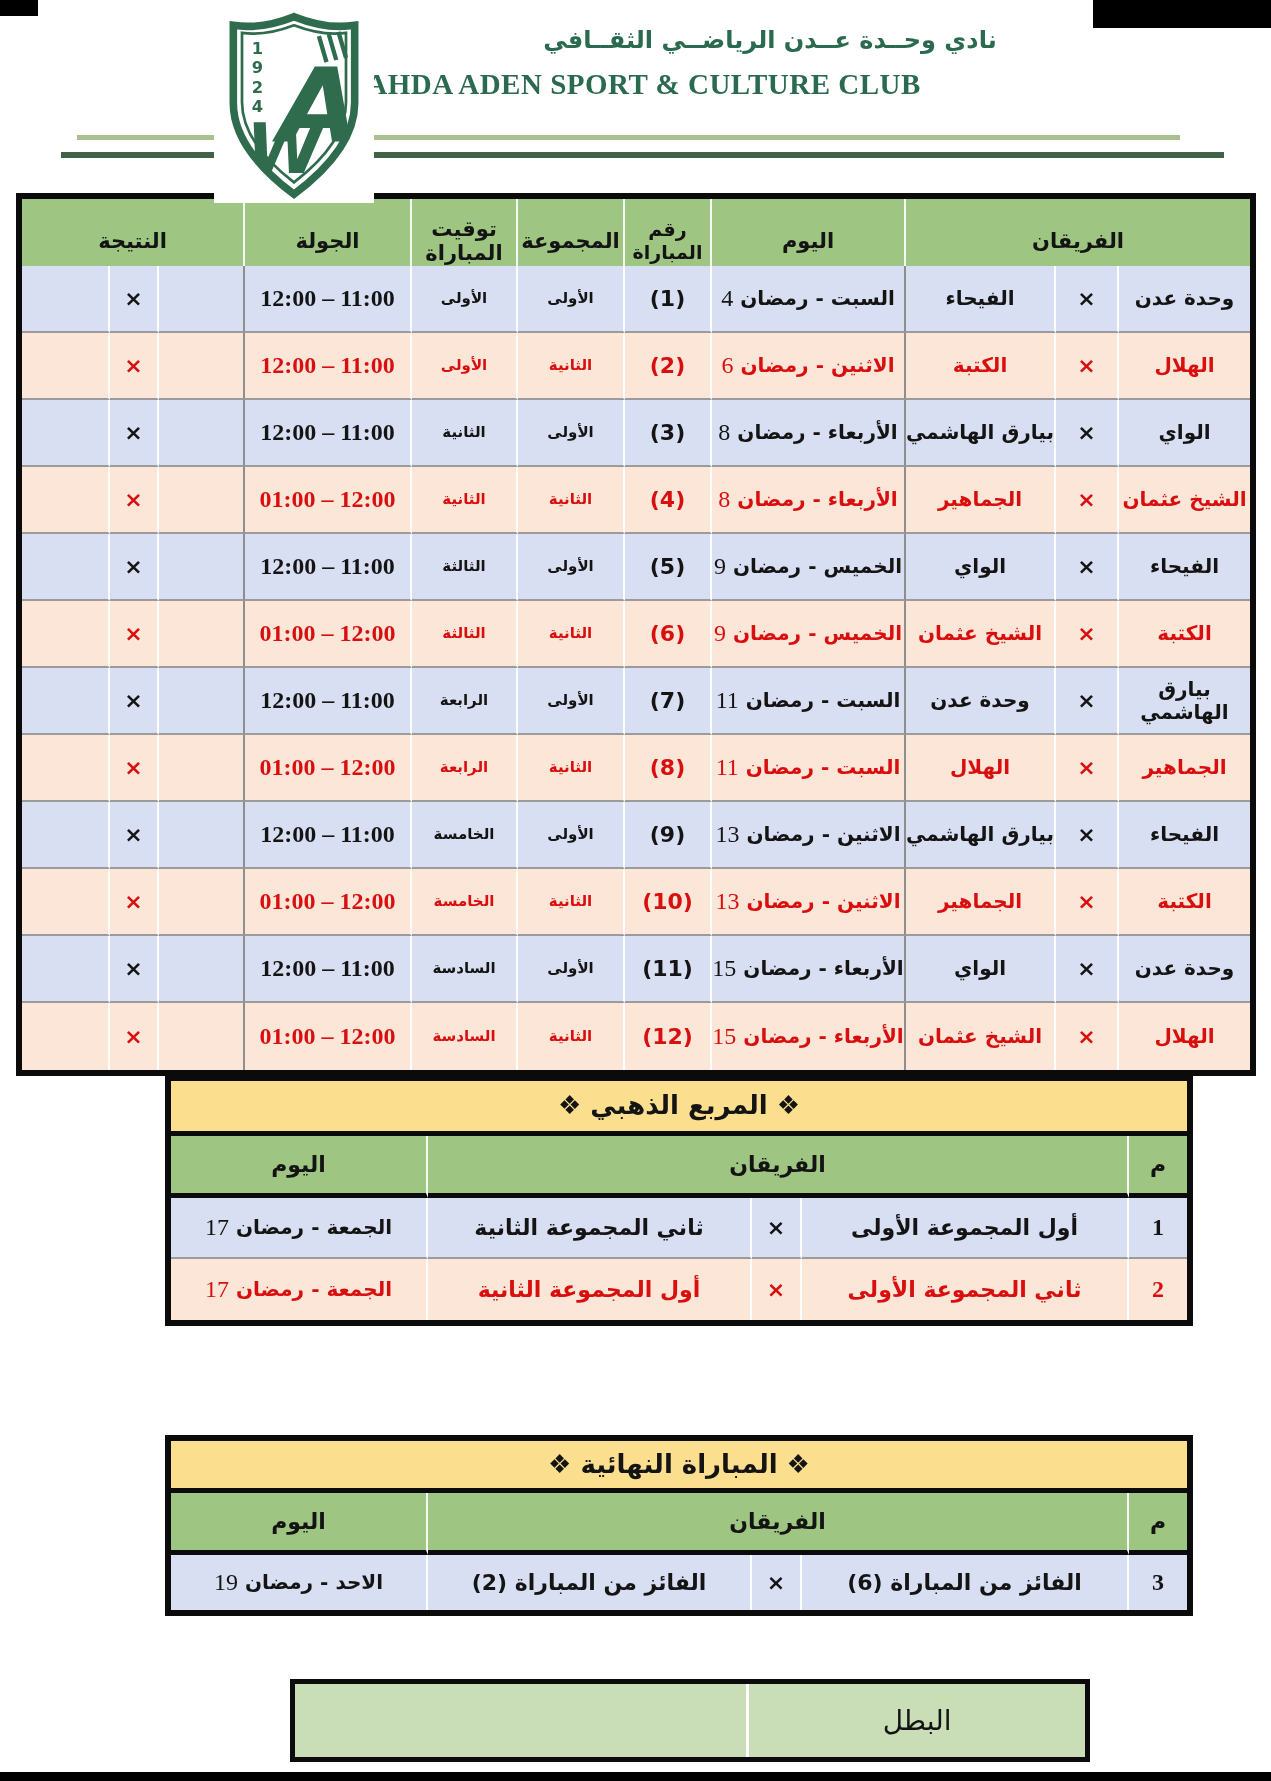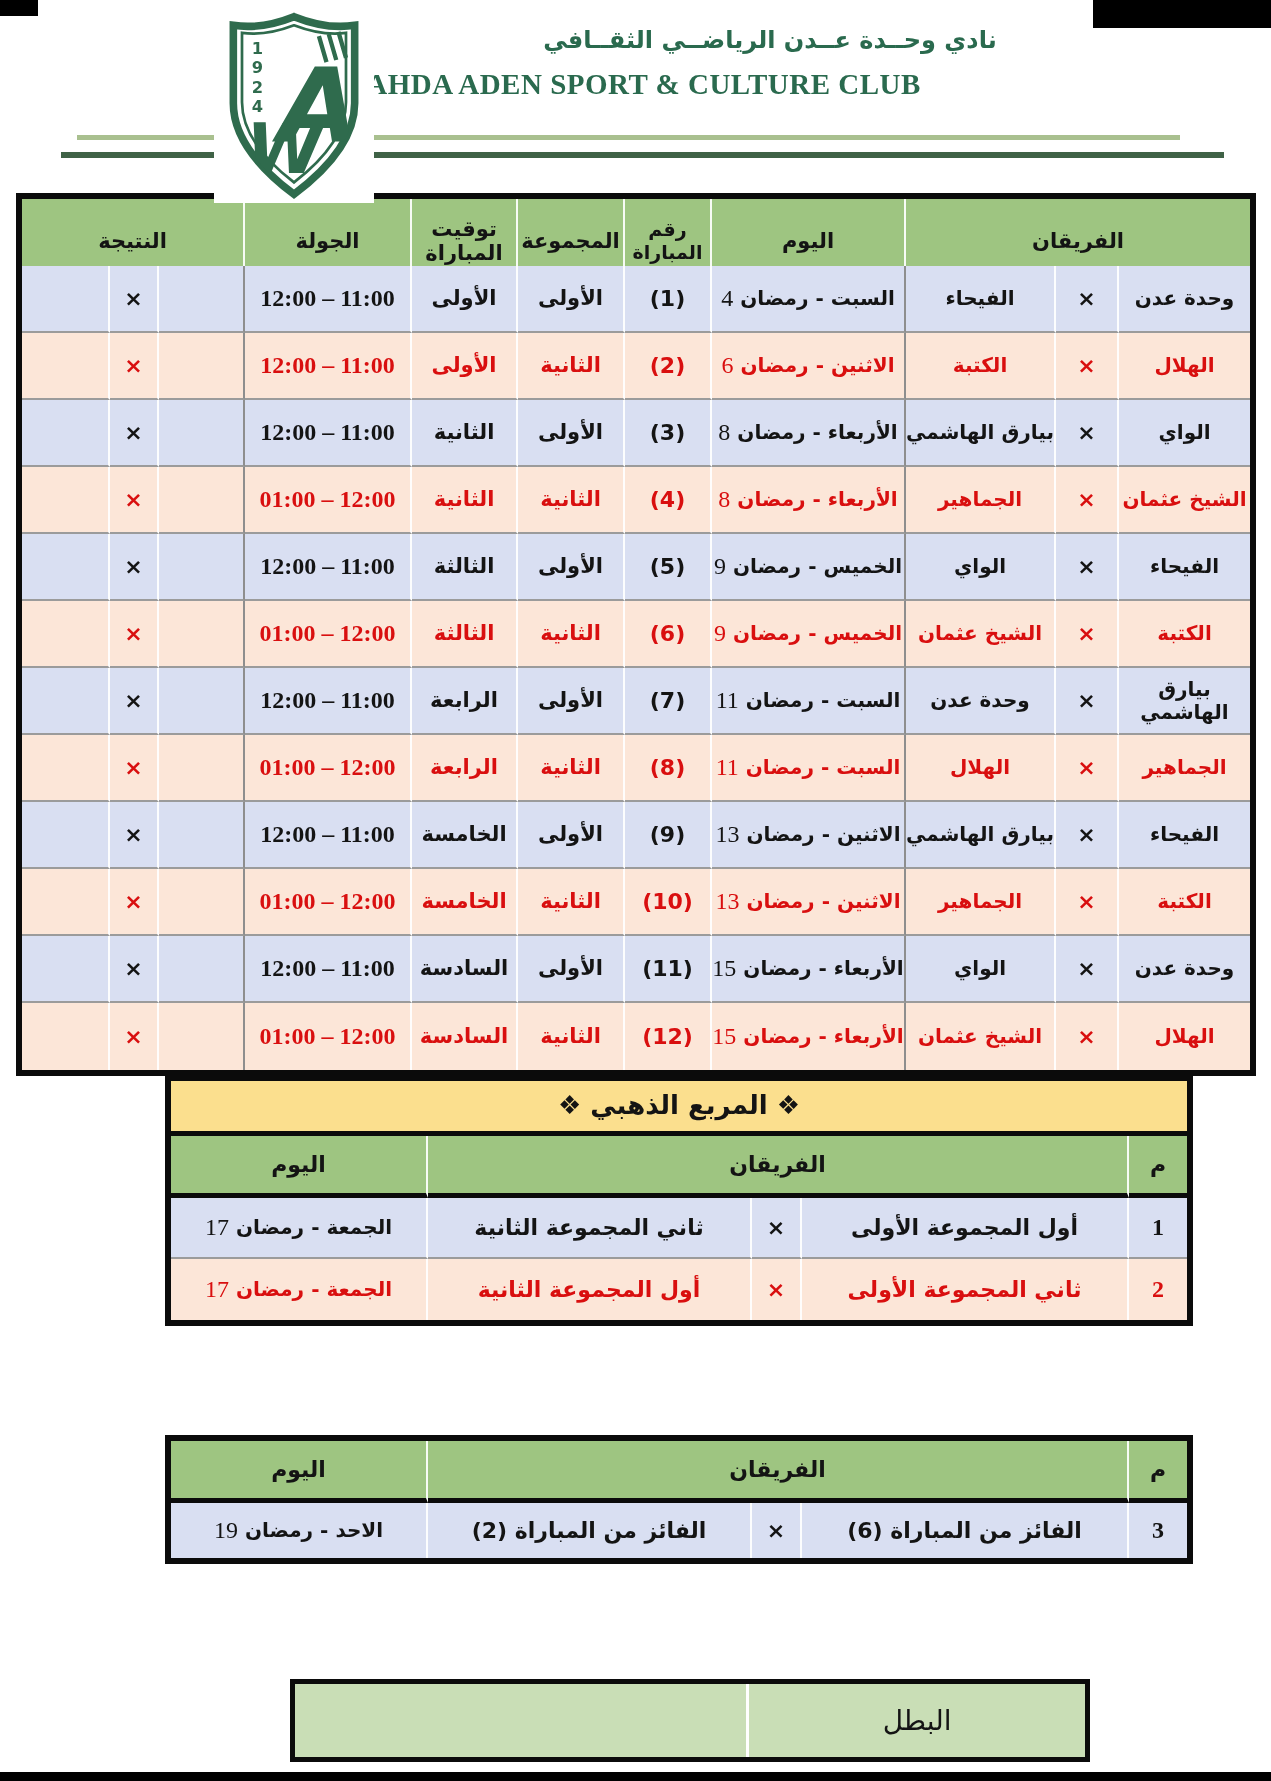--- a/index.html
+++ b/index.html
@@ -40,21 +40,21 @@
 
   .main-table{left:16px;top:193px;width:1240px;
       grid-template-columns:88px 49px 86px 167px 106px 107px 87px 194px 150px 63px 131px;
       grid-auto-rows:67px}
   .main-table .th{height:90px}
   .hspan-result{grid-column:1/4}
   .hspan-teams{grid-column:9/12}
   .two-line{flex-direction:column;font-size:19px;line-height:1.2}
 
   .team-cell{font-size:20px}
-  .word-cell{font-size:21px}
+  .word-cell{font-size:15px}
   .time-cell{font-size:24px}
   .matchno-cell{font-size:22px}
   .vs-cell{font-size:22px}
   .day-cell{direction:ltr;gap:7px;font-size:20px}
   .day-num{font-family:"Liberation Serif","DejaVu Serif",serif;font-size:24px;font-weight:400}
 
   .sub-table{left:165px;top:1075px;width:1028px;
       grid-template-columns:257px 324px 50px 327px 58px}
   .final-table{top:1435px}
   .gs-title{height:55px}
@@ -334,20 +334,21 @@
         <span>-</span>
         <span>الجمعة</span>
       </div>
       <div class="cell red gs-row vsep gteam ar">أول المجموعة الثانية</div>
       <div class="cell red gs-row vsep vs-cell">×</div>
       <div class="cell red gs-row vsep gteam ar">ثاني المجموعة الأولى</div>
       <div class="cell red gs-row gidx serif">2</div>
     </div>
 
   <div class="tbl sub-table final-table" id="finalTable">
+    <div class="cell titlebar ar fm-title">❖ المباراة النهائية ❖</div>
     <div class="cell gs-th ar gs-head vsep">اليوم</div>
     <div class="cell gs-th ar gs-head vsep" style="grid-column:2/5">الفريقان</div>
     <div class="cell gs-th ar gs-head">م</div>
   <div class="cell blue fm-row vsep day-cell">
         <span class="day-num">19</span>
         <span>رمضان</span>
         <span>-</span>
         <span>الاحد</span>
       </div>
       <div class="cell blue fm-row vsep gteam ar">الفائز من المباراة (2)</div>

